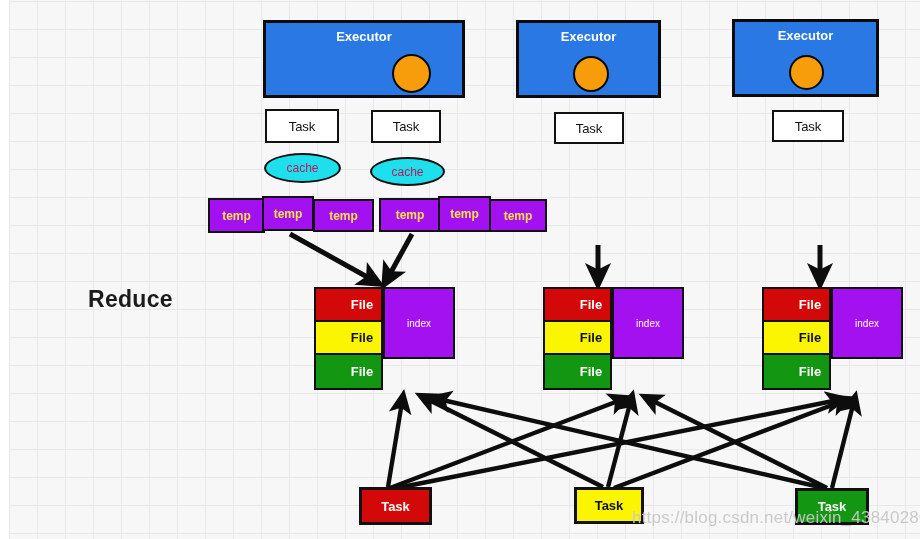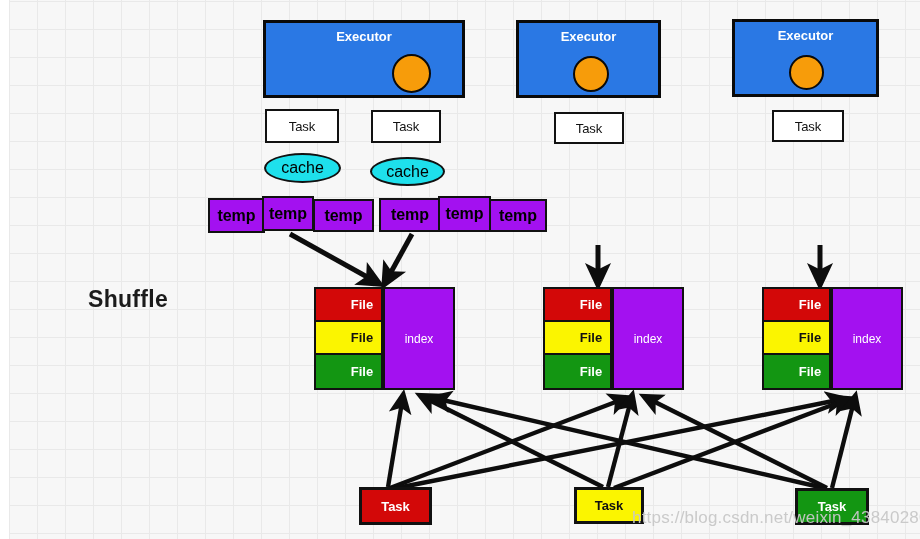--- a/index.html
+++ b/index.html
@@ -92,37 +92,37 @@
   #task-top-3 { left: 554px; top: 112px; width: 70px; height: 32px; }
   #task-top-4 { left: 772px; top: 110px; width: 72px; height: 32px; }
 
   
   .cache {
     position: absolute;
     background: #1ee0ec;
     border: 2.5px solid #111111;
     border-radius: 50%;
     box-sizing: border-box;
-    color: #000000;
-    font-size: 16px;
+    color: #be185d;
+    font-size: 12px;
     display: flex;
     align-items: center;
     justify-content: center;
   }
   #cache-1 { left: 264px; top: 153px; width: 77px; height: 30px; }
   #cache-2 { left: 370px; top: 157px; width: 75px; height: 29px; }
 
   
   .temp {
     position: absolute;
     background: #a311f0;
     border: 2.5px solid #111111;
     box-sizing: border-box;
-    color: #000000;
-    font-size: 16px;
+    color: #fde047;
+    font-size: 12px;
     font-weight: bold;
     display: flex;
     align-items: center;
     justify-content: center;
   }
   #temp-1 { left: 208px; top: 198px; width: 57px; height: 35px; }
   #temp-2 { left: 262px; top: 196px; width: 52px; height: 35px; }
   #temp-3 { left: 313px; top: 199px; width: 61px; height: 33px; }
   #temp-4 { left: 379px; top: 198px; width: 62px; height: 34px; }
   #temp-5 { left: 438px; top: 196px; width: 53px; height: 36px; }
@@ -148,26 +148,26 @@
     padding-left: 27px;
   }
   .file-red    { background: #d30808; color: #ffffff; border-bottom: 2.5px solid #111111; }
   .file-yellow { background: #fbf500; color: #111111; border-bottom: 2.5px solid #111111; }
   .file-green  { background: #139612; color: #ffffff; }
   .index-box {
     position: absolute;
     left: 69px;
     top: 0;
     width: 72px;
-    height: 103px;
+    height: 72px;
     background: #a311f0;
     border: 2.5px solid #111111;
     box-sizing: border-box;
     color: #ffffff;
-    font-size: 12px;
+    font-size: 10px;
     display: flex;
     align-items: center;
     justify-content: center;
   }
   #group-1 { left: 314px; top: 287px; }
   #group-2 { left: 543px; top: 287px; }
   #group-3 { left: 762px; top: 287px; }
 
   
   .task-bottom {
@@ -227,21 +227,21 @@
       <line x1="603" y1="487" x2="421" y2="396"></line>
       <line x1="608" y1="487" x2="632" y2="396"></line>
       <line x1="614" y1="488" x2="848" y2="399"></line>
 
       <line x1="824" y1="488" x2="434" y2="398"></line>
       <line x1="827" y1="488" x2="645" y2="397"></line>
       <line x1="832" y1="488" x2="855" y2="397"></line>
     </g>
   </svg>
 
-  <div class="row-label" id="label-shuf">Shuffle</div>
+  <div class="row-label" id="label-shuf">Reduce</div>
 
   <div class="executor" id="exec-1">
     <div class="executor-title">Executor</div>
     <div class="executor-dot"></div>
   </div>
   <div class="executor" id="exec-2">
     <div class="executor-title">Executor</div>
     <div class="executor-dot"></div>
   </div>
   <div class="executor" id="exec-3">

